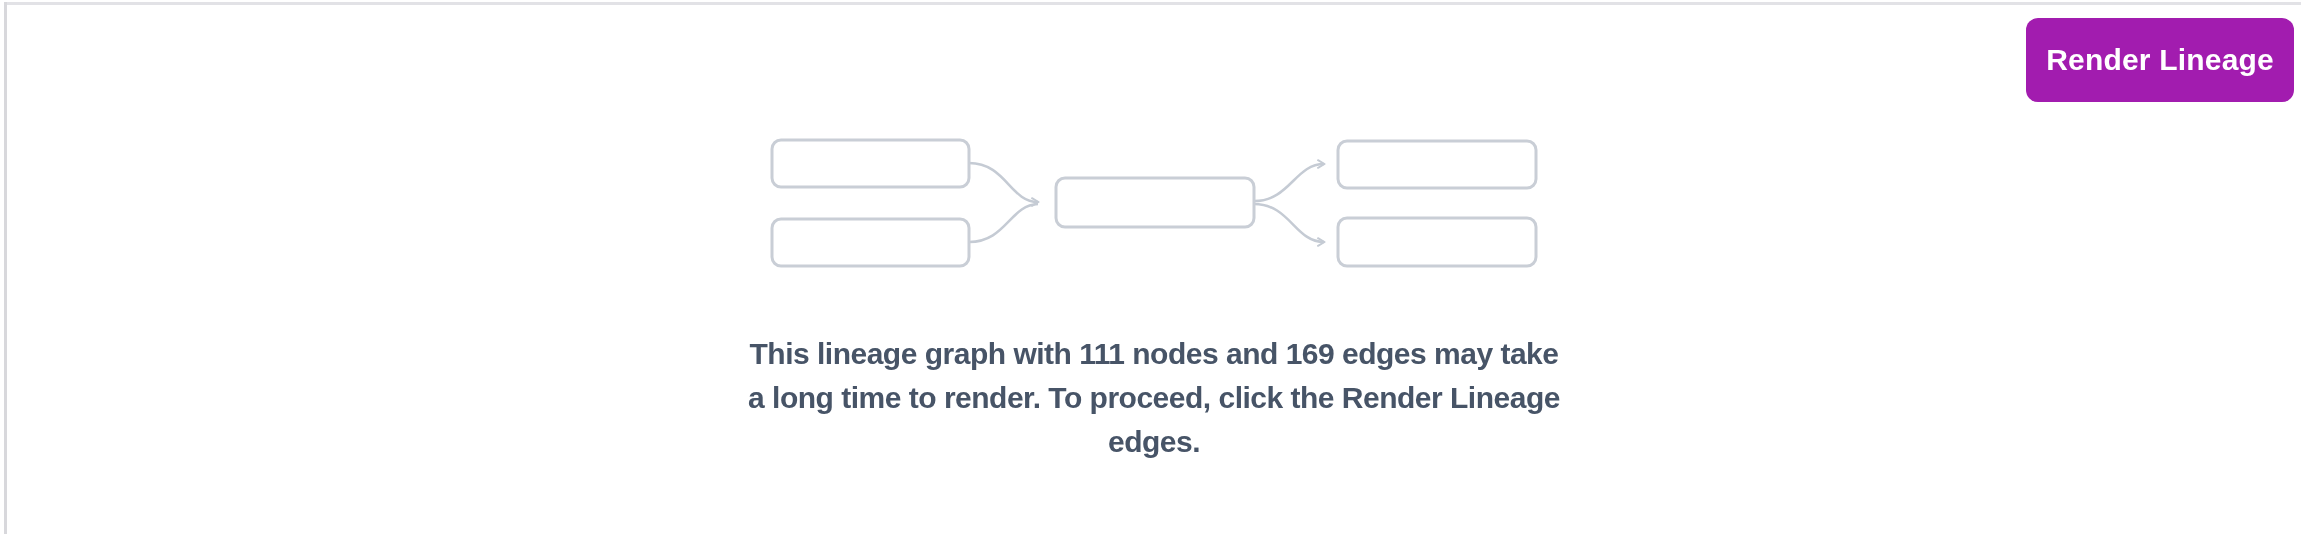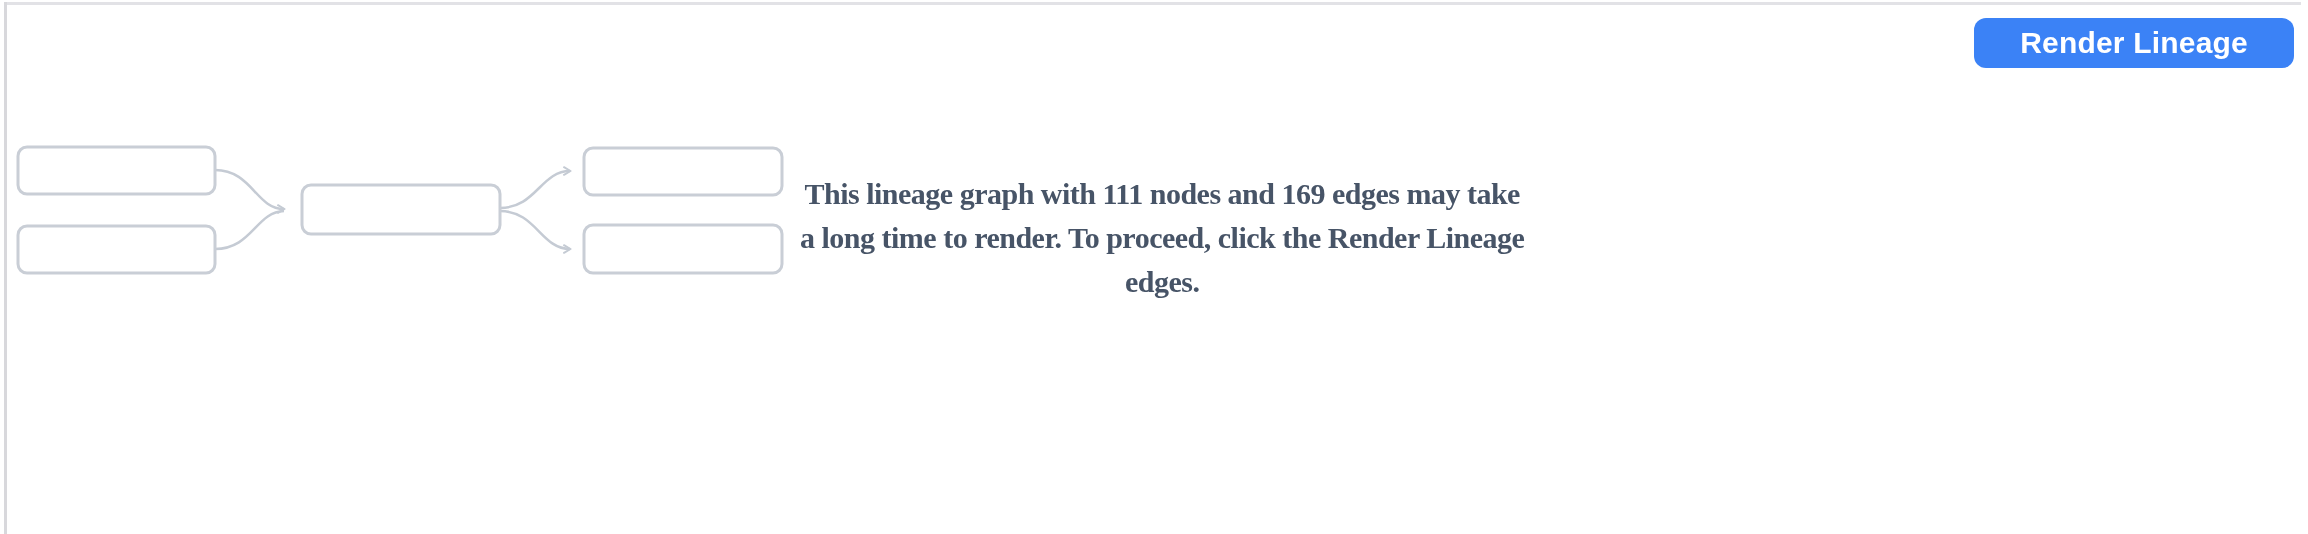--- a/index.html
+++ b/index.html
@@ -30,40 +30,40 @@
     left: 4px;
     top: 2px;
     width: 3px;
     height: 532px;
     background: #d8d8dc;
   }
   .render-btn {
     position: absolute;
     top: 18px;
     right: 14px;
-    height: 50px;
-    padding: 0 46px;
-    background: #3b82f6;
+    height: 84px;
+    padding: 0 20px;
+    background: #a21caf;
     color: #ffffff;
     font-family: "Liberation Sans", "DejaVu Sans", sans-serif;
     font-size: 30px;
     font-weight: 700;
     letter-spacing: 0.2px;
     border: none;
     border-radius: 12px;
     cursor: pointer;
   }
   .content {
     position: absolute;
     left: 0;
     right: 0;
     top: 130px;
     display: flex;
+    flex-direction: column;
     align-items: center;
-    font-family: Liberation Serif, serif;
   }
   .illustration {
     display: block;
   }
   .message {
     margin-top: 42px;
     text-align: center;
     color: #475467;
     font-size: 30px;
     font-weight: 700;

